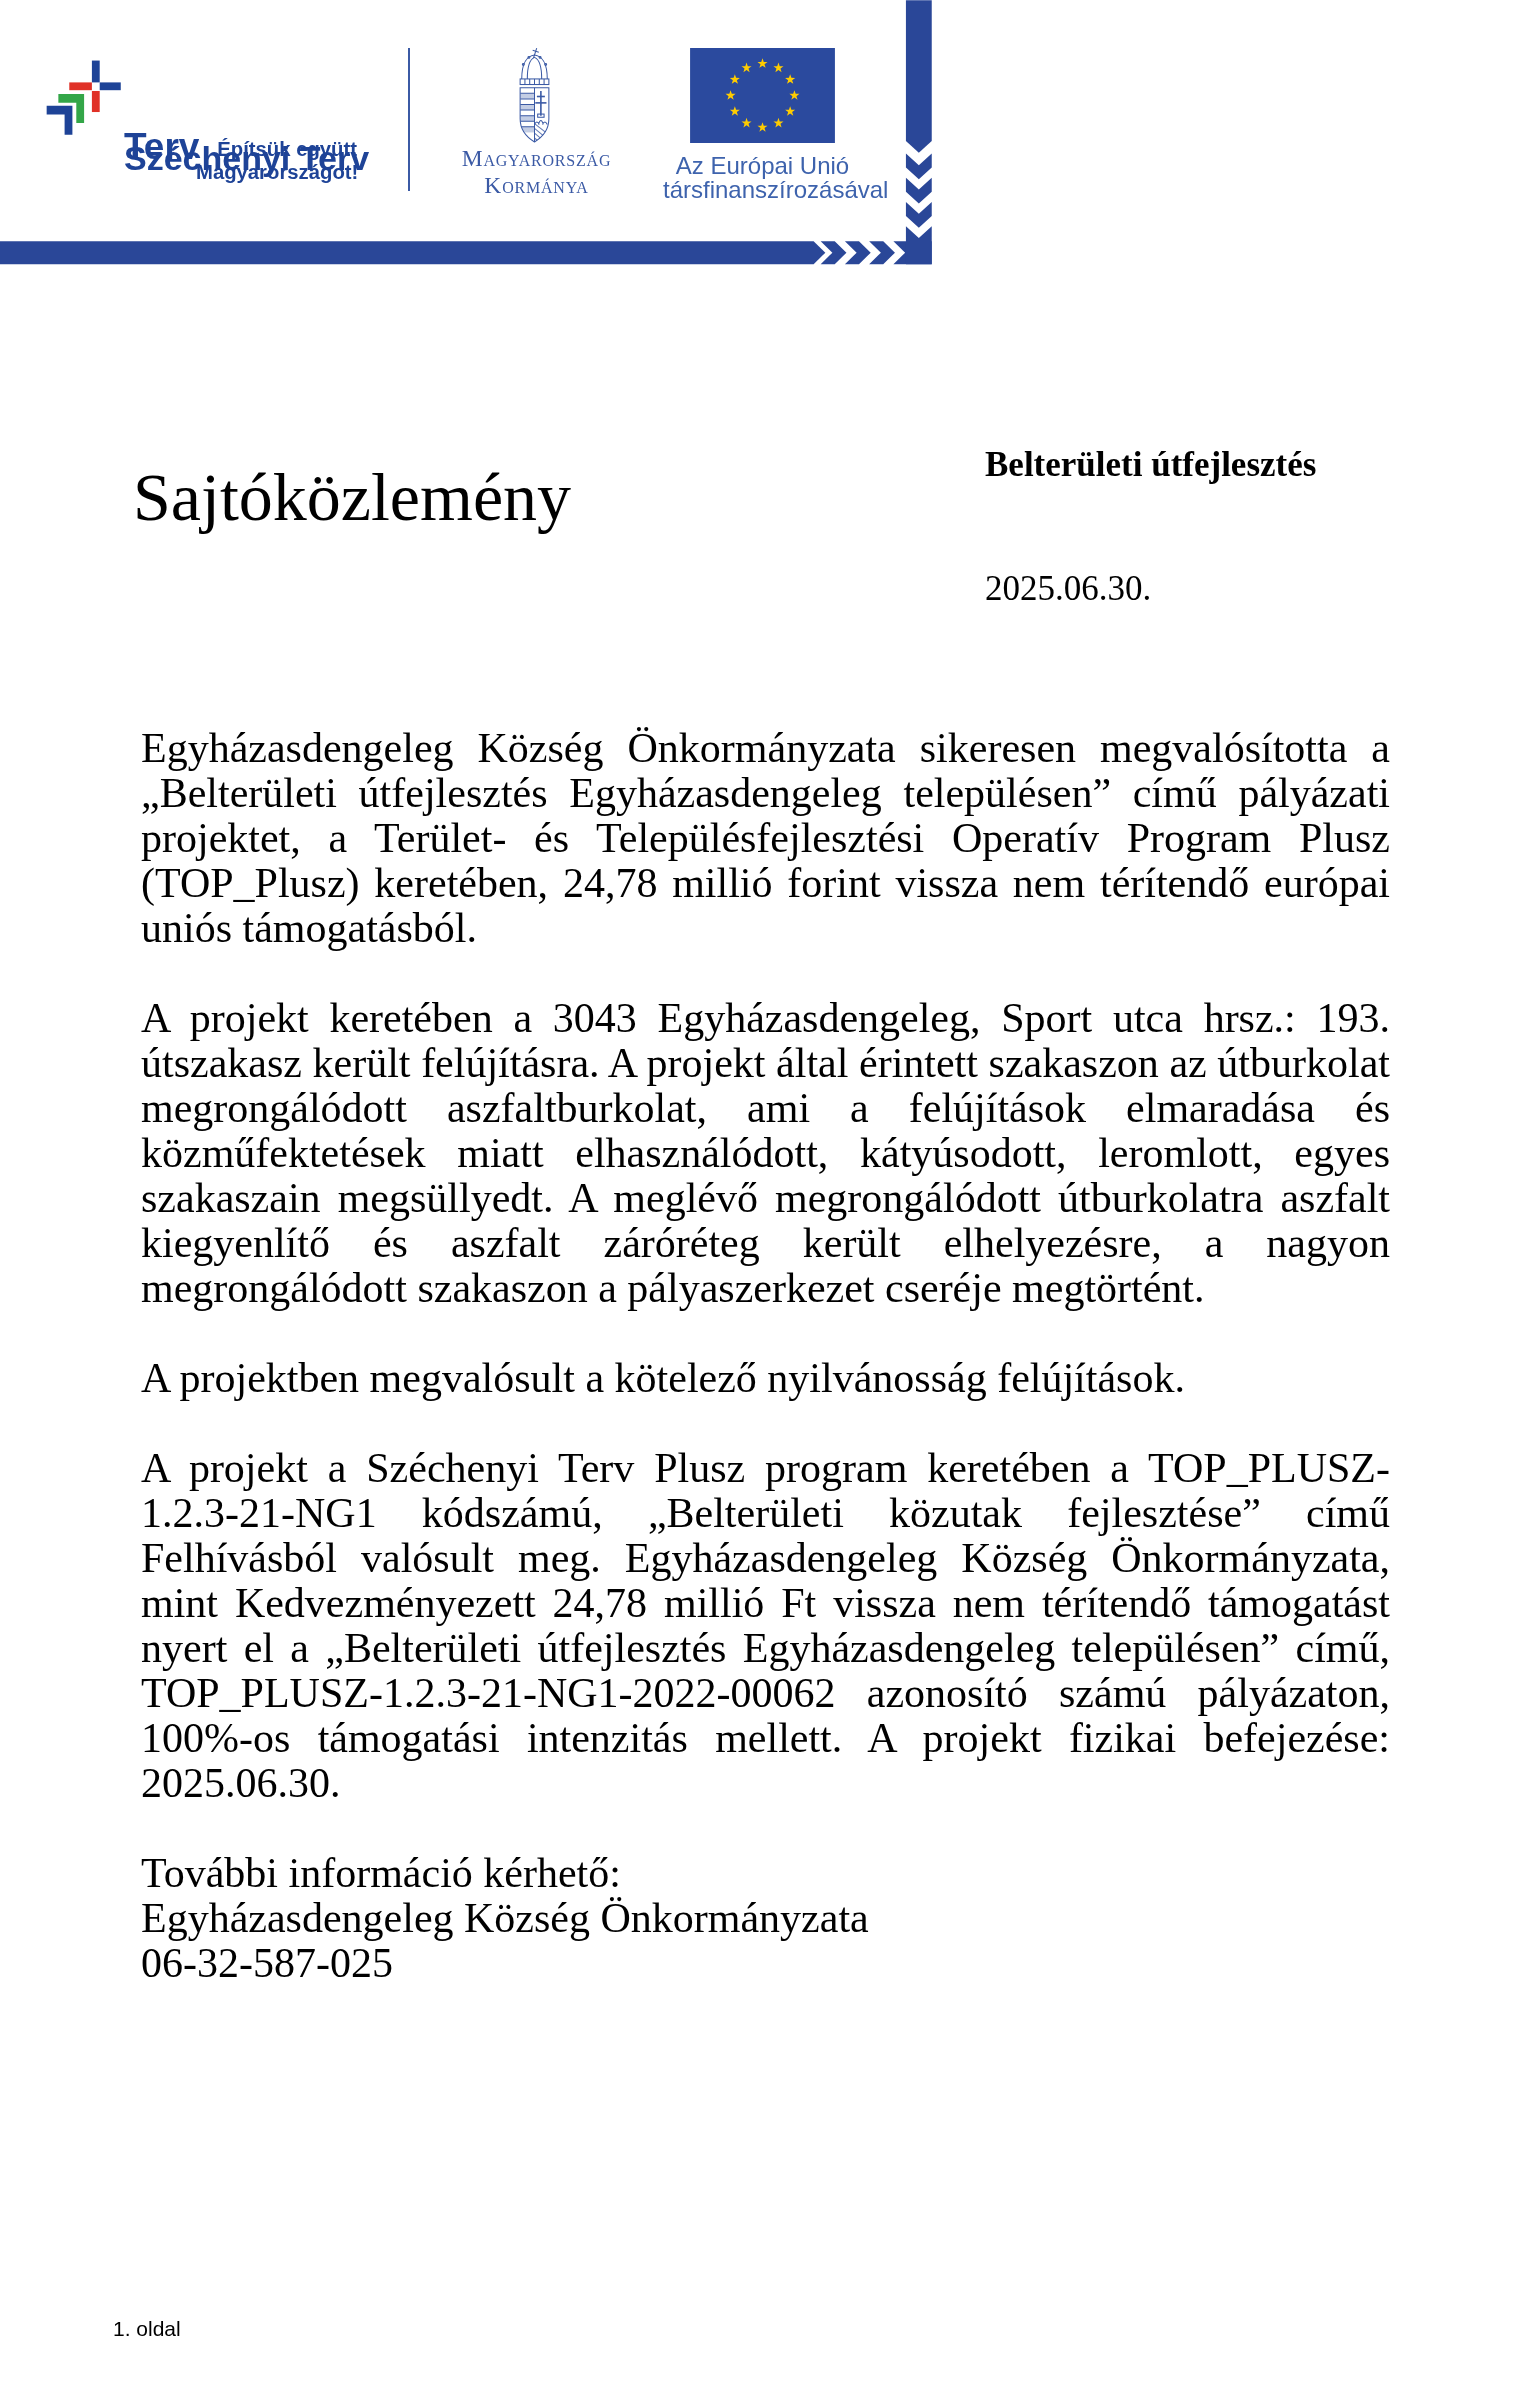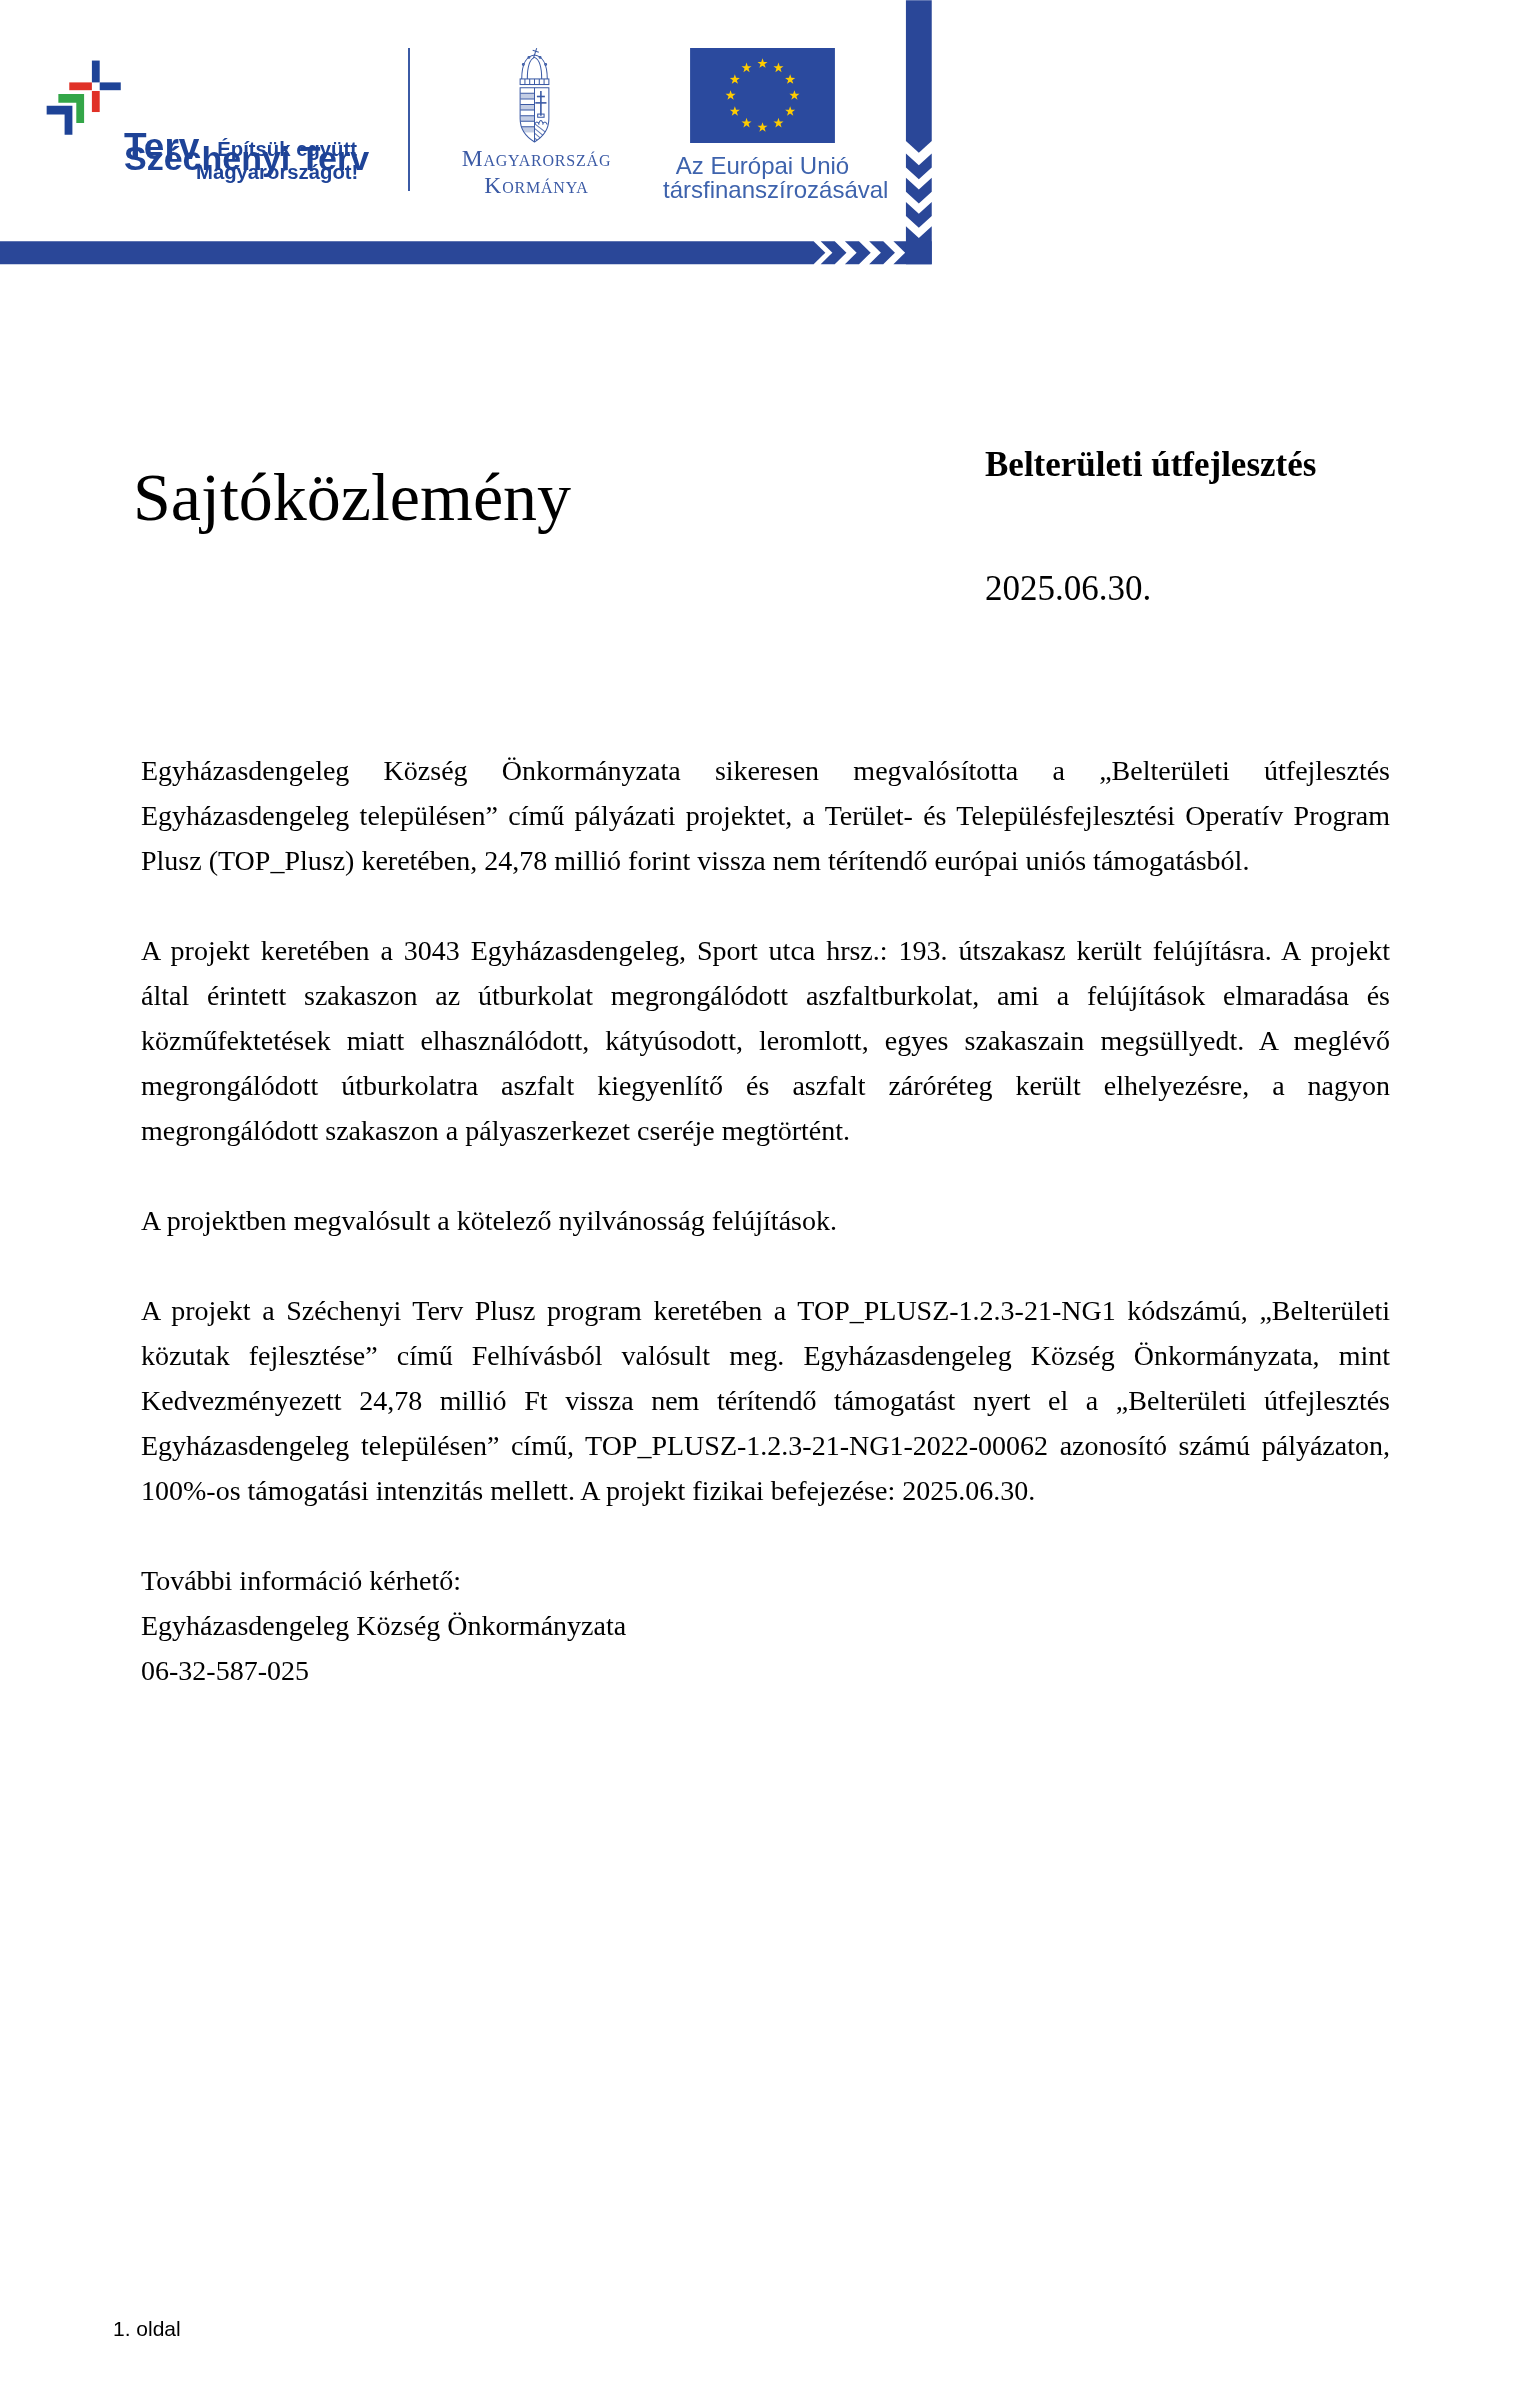--- a/index.html
+++ b/index.html
@@ -41,22 +41,22 @@
 
   
   .doc-title{position:absolute;left:133px;top:448px;
     font-size:68px;line-height:98px;white-space:nowrap;}
   .doc-subject{position:absolute;left:985px;top:444px;
     font-size:35px;line-height:41px;font-weight:bold;white-space:nowrap;}
   .doc-date{position:absolute;left:985px;top:568px;
     font-size:35px;line-height:41px;white-space:nowrap;}
 
   
-  .body-text{position:absolute;left:141px;top:748px;width:1249px;
-    font-size:28px;line-height:45px;text-align:justify;}
+  .body-text{position:absolute;left:141px;top:726px;width:1249px;
+    font-size:42px;line-height:45px;text-align:justify;}
   .body-text p{margin:0 0 45px 0;}
   .contact div{line-height:45px;}
 
   .page-footer{position:absolute;left:113px;top:2317px;
     font-family:"Liberation Sans",sans-serif;font-size:21px;color:#000;}
 </style>
 </head>
 <body>
 
 <div class="page">

